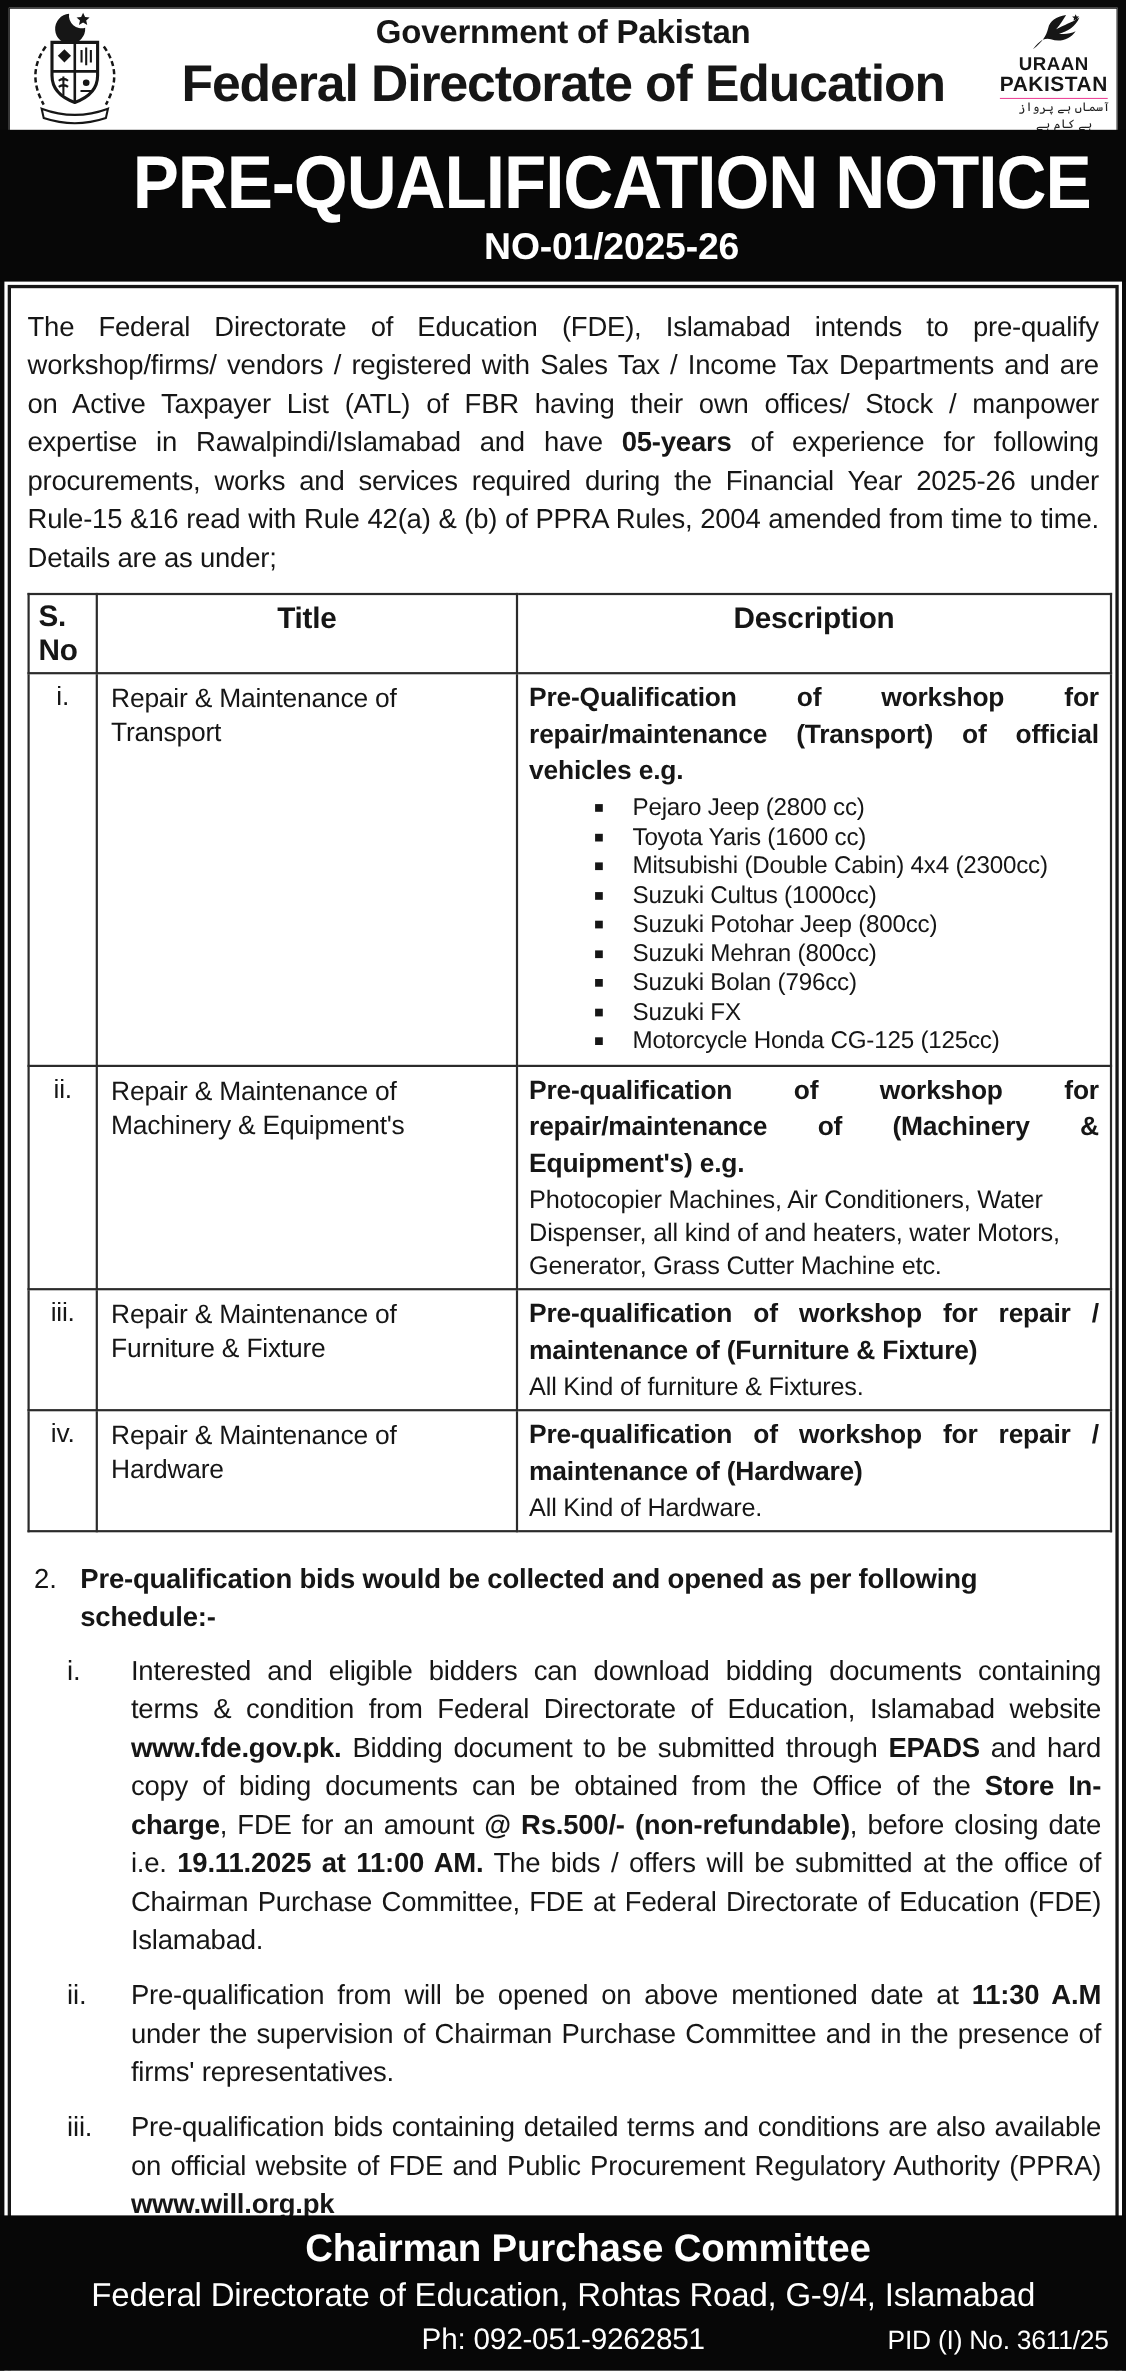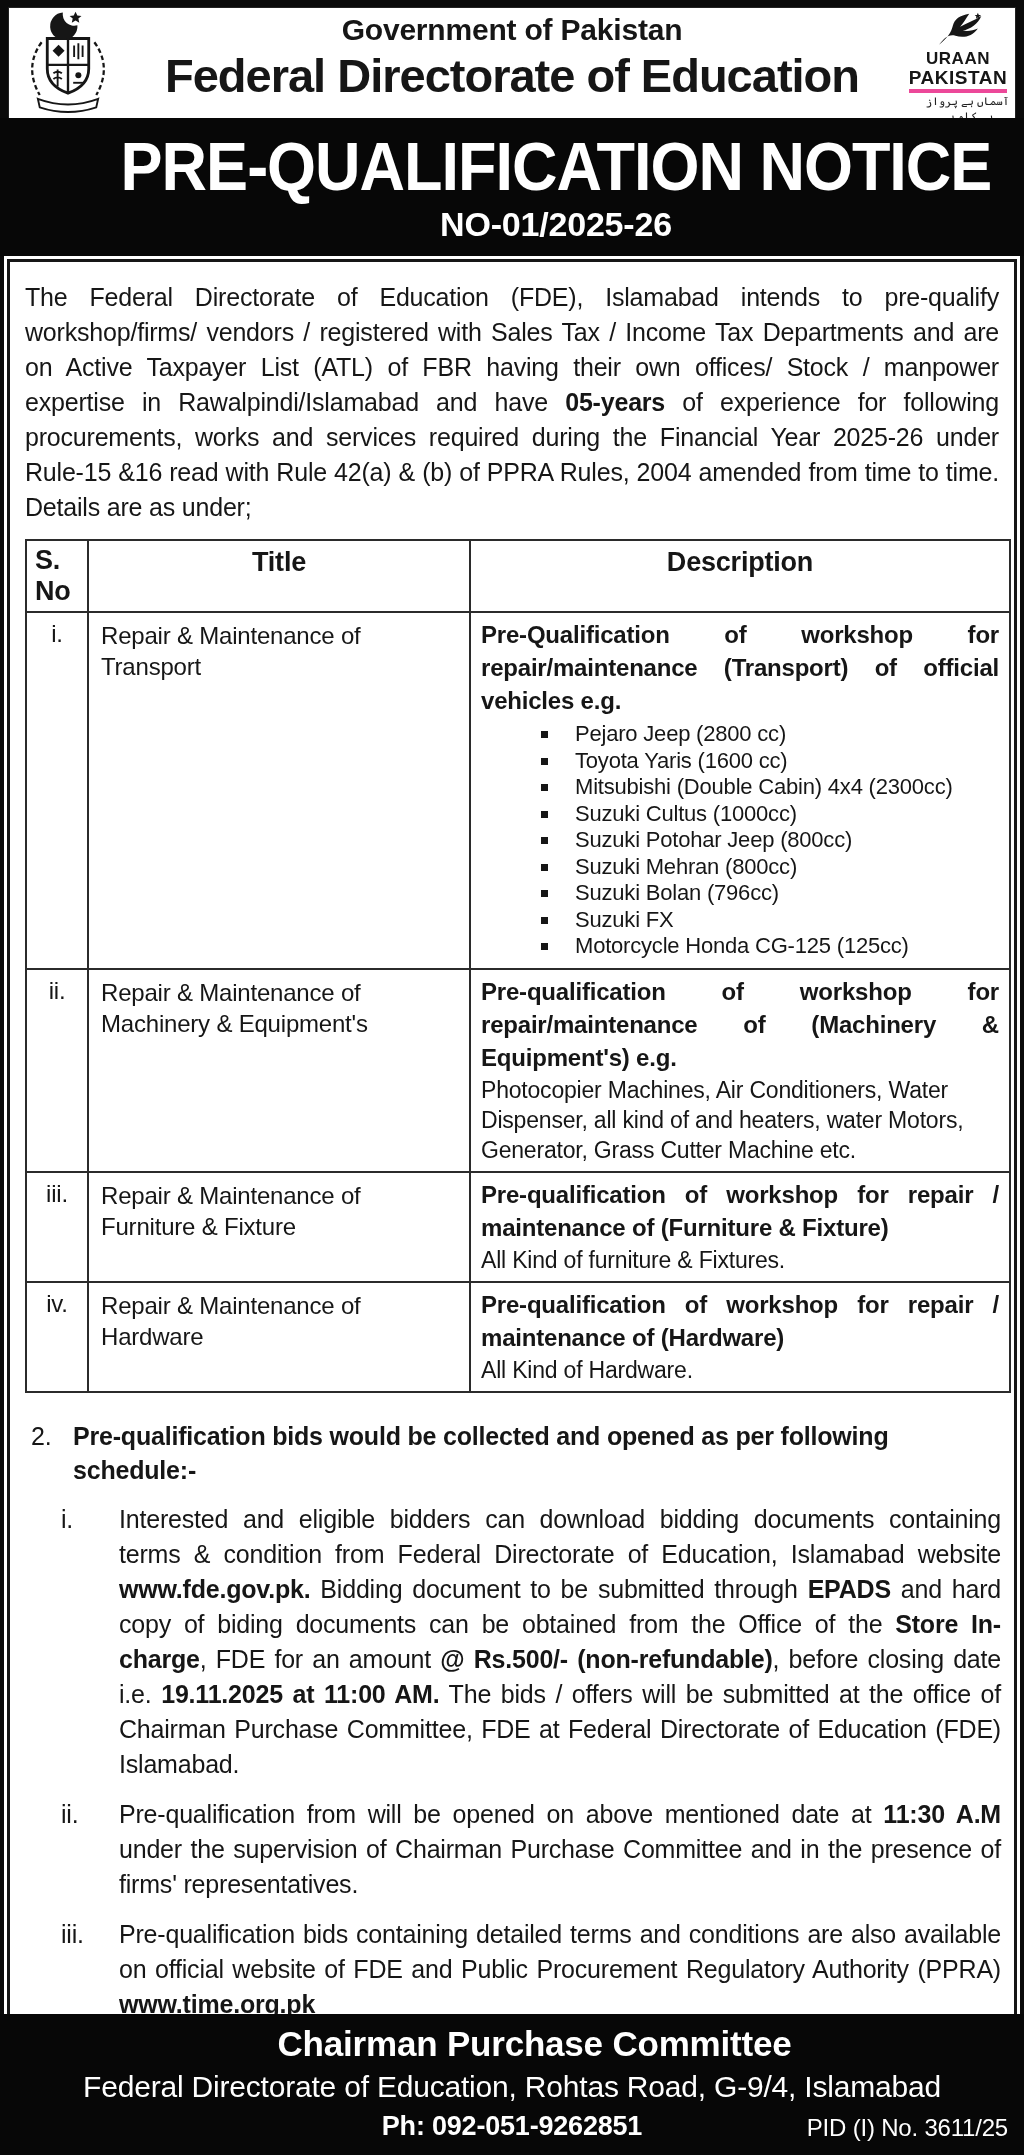--- a/index.html
+++ b/index.html
@@ -10,21 +10,21 @@
   
   .header-box{position:absolute;top:7px;left:8px;width:1008px;height:119px;background:#fff;border:1px solid #222;box-sizing:border-box;}
   .emblem{position:absolute;left:10px;top:2px;width:98px;height:106px;}
   .emblem svg{width:100%;height:100%;}
   .header-center{position:absolute;left:130px;right:130px;top:4px;text-align:center;}
   .gov-line{font-size:30px;font-weight:700;line-height:36px;}
   .dept-title{font-size:47px;font-weight:700;line-height:56px;letter-spacing:-1px;white-space:nowrap;}
   .uraan{position:absolute;right:4px;top:2px;width:106px;text-align:center;}
   .uraan svg{width:58px;height:38px;display:block;margin:2px auto 0;}
   .uraan-l1{font-size:17px;font-weight:800;line-height:18px;letter-spacing:0.5px;}
-  .uraan-l2{font-size:19px;font-weight:800;line-height:20px;letter-spacing:0.5px;border-bottom:4px solid #ec4899;display:inline-block;padding-bottom:1px;}
+  .uraan-l2{font-size:19px;font-weight:800;line-height:20px;letter-spacing:0.5px;border-bottom:1px solid #ec4899;display:inline-block;padding-bottom:1px;}
   .uraan-urdu{font-size:11px;line-height:15px;margin-top:1px;color:#222;margin-left:19px;}
 
   
   .banner{position:absolute;top:118px;left:0;width:1024px;height:138px;background:#070707;color:#fff;text-align:center;padding-left:44px;}
   .banner-title{font-size:63px;font-weight:700;line-height:72px;margin-top:12px;letter-spacing:-1px;transform:scaleY(1.08);}
   .banner-no{font-size:34px;font-weight:700;line-height:40px;margin-top:2px;}
 
   
   .content-wrap{position:absolute;top:256px;left:4px;width:1016px;height:2080px;background:#fff;padding:3px;box-sizing:border-box;}
   .content-border{border:3px solid #161616;height:100%;box-sizing:border-box;padding:10px 9px 0 9px;overflow:hidden;}
@@ -47,21 +47,21 @@
   .sched-head .num{width:42px;flex:0 0 42px;font-weight:400;}
   .sched-item{position:relative;margin-top:15px;padding-left:100px;padding-right:4px;}
   .sched-item .label{position:absolute;left:42px;top:0;font-size:25px;line-height:35px;}
   .sched-item .text{font-size:25px;line-height:35px;text-align:justify;}
 
   
   .footer{position:absolute;top:2014px;left:0;width:1024px;height:141px;background:#070707;color:#fff;text-align:center;}
   .f-sign{font-size:35px;font-weight:700;line-height:40px;padding-top:10px;padding-left:45px;}
   .f-addr{font-size:30px;line-height:36px;margin-top:5px;}
   .f-row{position:relative;height:36px;margin-top:4px;}
-  .f-phone{font-size:27px;font-weight:700;line-height:34px;}
+  .f-phone{font-size:27px;font-weight:400;line-height:34px;}
   .f-pid{position:absolute;right:16px;top:4px;font-size:24px;font-weight:400;line-height:30px;}
 </style>
 </head>
 <body>
 
 <div class="page">
 
   <div class="header-box">
     <div class="emblem">
       <svg viewBox="0 0 104 112" fill="none" stroke="#161616">
@@ -173,21 +173,21 @@
       <div class="sched-item">
         <span class="label">i.</span>
         <div class="text"><span>Interested and eligible bidders can download bidding documents containing terms &amp; condition from Federal Directorate of Education, Islamabad website </span><b>www.fde.gov.pk.</b><span> Bidding document to be submitted through </span><b>EPADS</b><span> and hard copy of biding documents can be obtained from the Office of the </span><b>Store In-charge</b><span>, FDE  for an amount </span><b>@ Rs.500/- (non-refundable)</b><span>, before closing date i.e. </span><b>19.11.2025 at 11:00 AM.</b><span>  The bids / offers will be submitted at the office of Chairman Purchase Committee, FDE at Federal Directorate of Education (FDE) Islamabad.</span></div>
       </div>
       <div class="sched-item">
         <span class="label">ii.</span>
         <div class="text"><span>Pre-qualification from will be opened on above mentioned date at </span><b>11:30 A.M</b><span> under the supervision of Chairman Purchase Committee and in the presence of firms' representatives.</span></div>
       </div>
       <div class="sched-item">
         <span class="label">iii.</span>
-        <div class="text"><span>Pre-qualification bids containing detailed terms and conditions are also available on official website of FDE and Public Procurement Regulatory Authority (PPRA) </span><b>www.time.org.pk</b></div>
+        <div class="text"><span>Pre-qualification bids containing detailed terms and conditions are also available on official website of FDE and Public Procurement Regulatory Authority (PPRA) </span><b>www.will.org.pk</b></div>
       </div>
 
     </div>
   </div>
 
   <div class="footer">
     <div class="f-sign">Chairman Purchase Committee</div>
     <div class="f-addr">Federal Directorate of Education, Rohtas Road, G-9/4, Islamabad</div>
     <div class="f-row">
       <span class="f-phone">Ph: 092-051-9262851</span>

